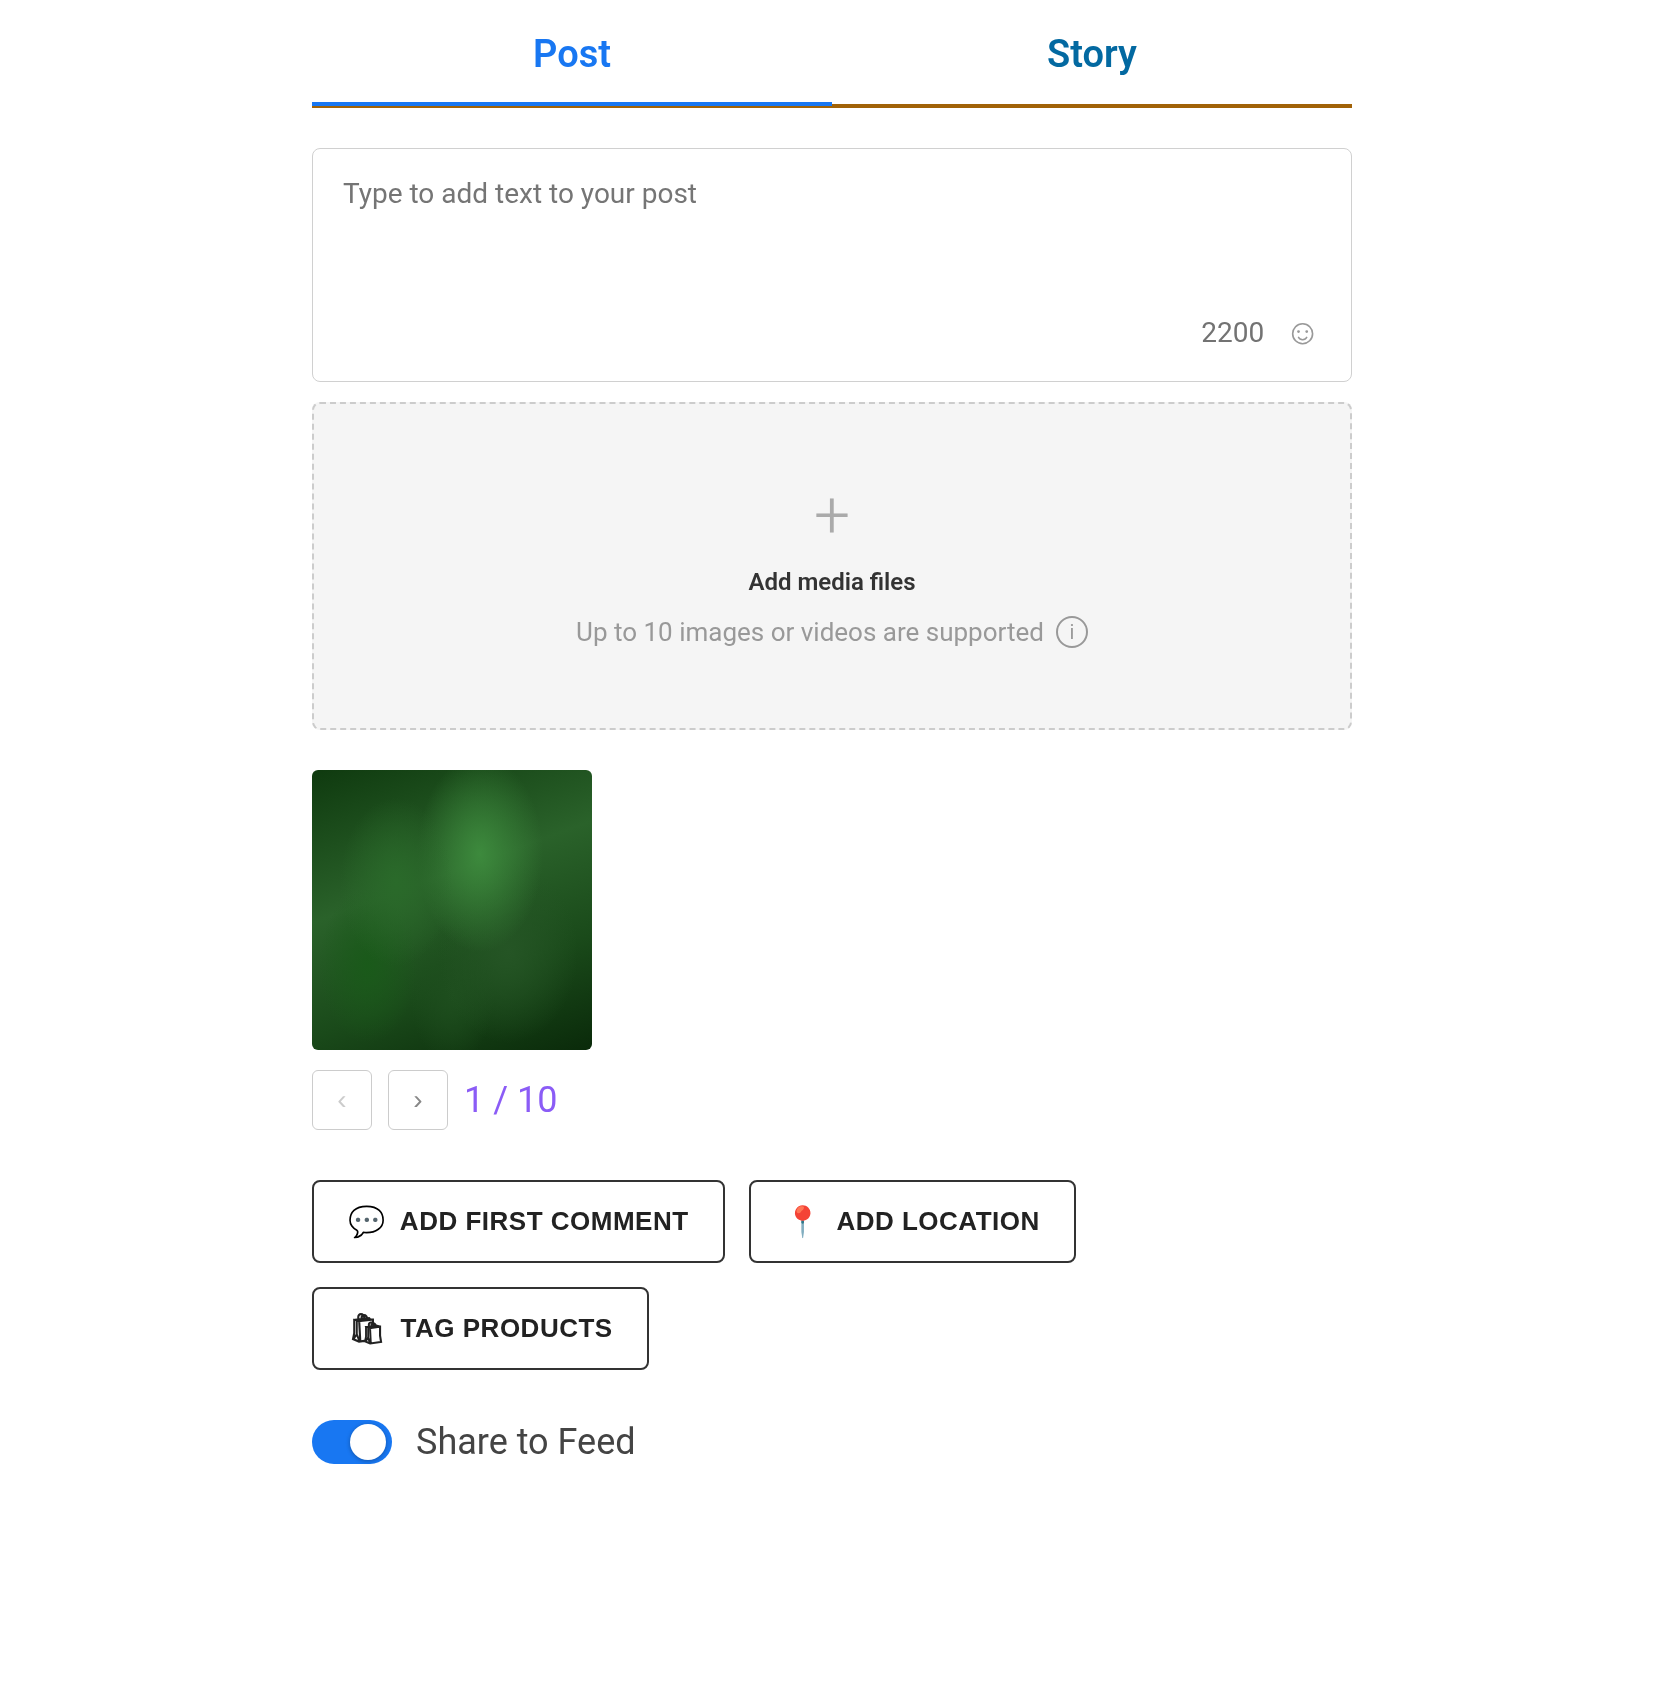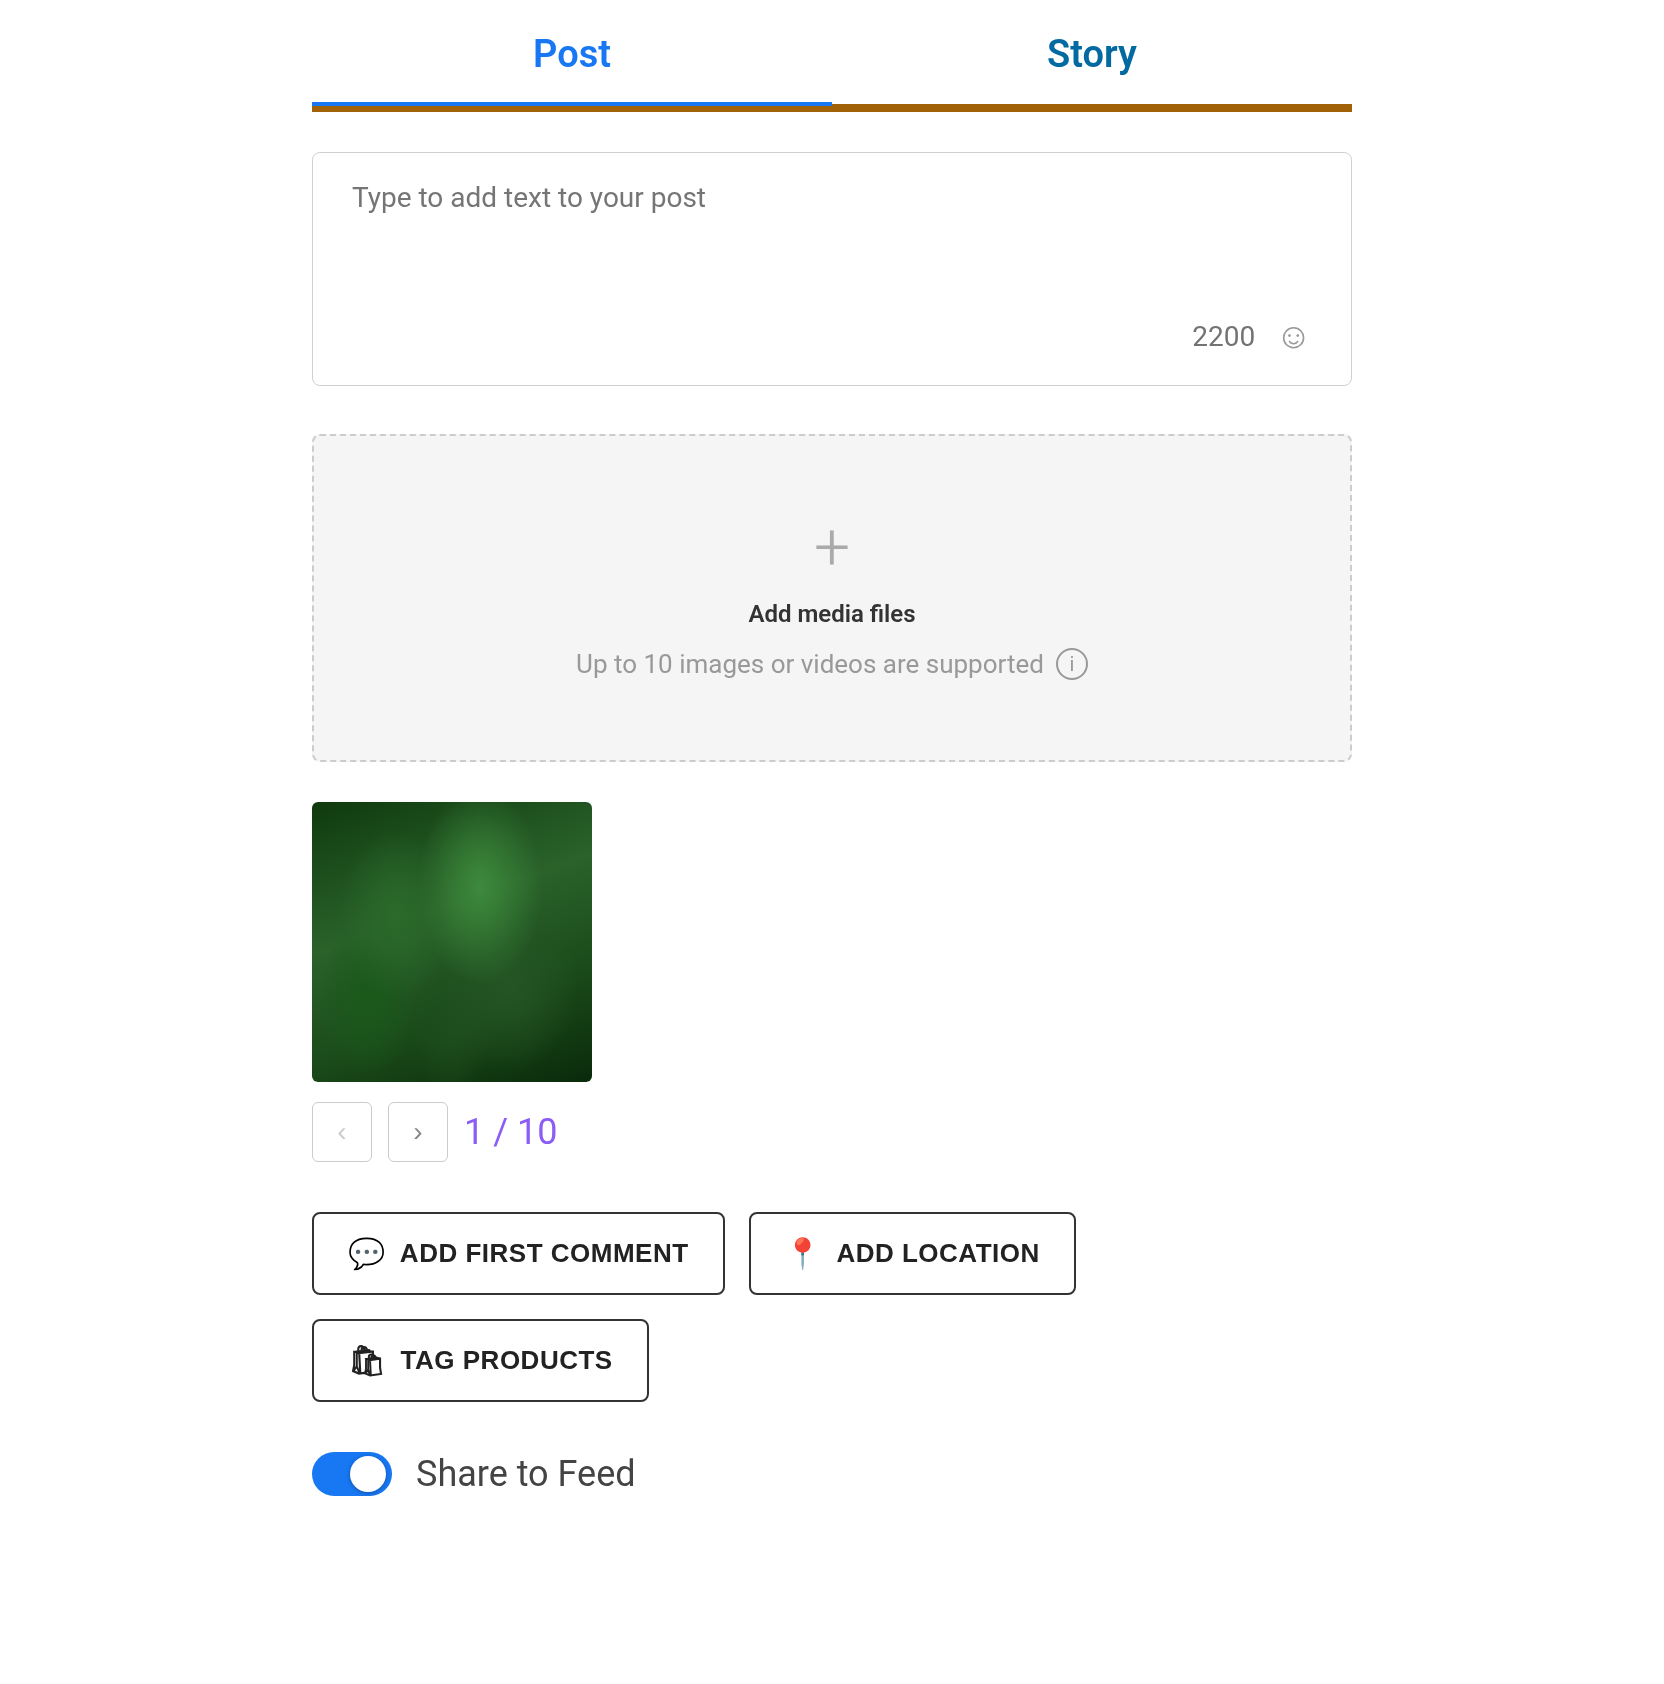--- a/index.html
+++ b/index.html
@@ -21,21 +21,21 @@
     .container {
       width: 100%;
       max-width: 1100px;
       padding: 0 30px;
     }
 
     
     .tabs {
       display: flex;
       width: 100%;
-      border-bottom: 8px solid #a16207;
+      border-bottom: 4px solid #a16207;
       margin-bottom: 40px;
       position: relative;
     }
 
     .tab {
       flex: 1;
       text-align: center;
       padding: 32px 0 28px;
       font-size: 38px;
       font-weight: 600;
@@ -55,22 +55,22 @@
       left: 0;
       right: 0;
       height: 4px;
       background: #1877f2;
     }
 
     
     .post-textarea-wrapper {
       border: 1.5px solid #d0d0d0;
       border-radius: 8px;
-      padding: 28px 39px;
-      margin-bottom: 48px;
+      padding: 28px 30px;
+      margin-bottom: 20px;
       position: relative;
       min-height: 200px;
     }
 
     .post-textarea {
       width: 100%;
       border: none;
       outline: none;
       font-size: 28px;
       color: #999;

